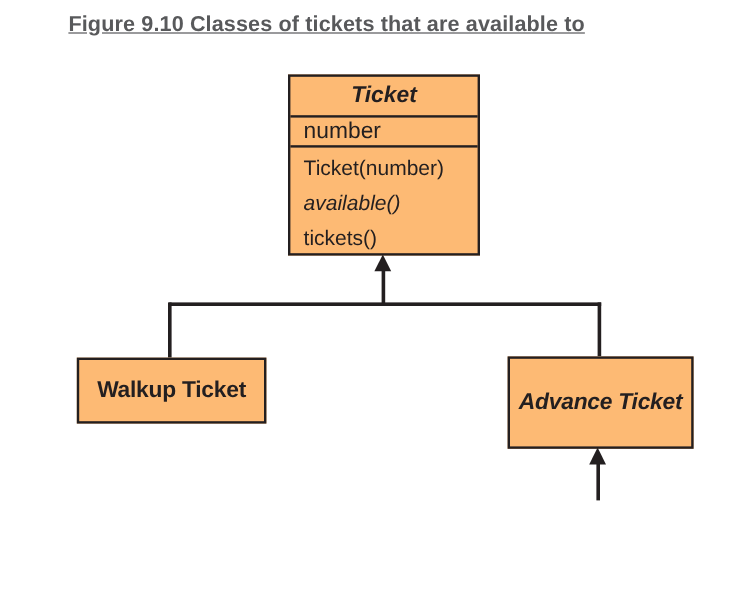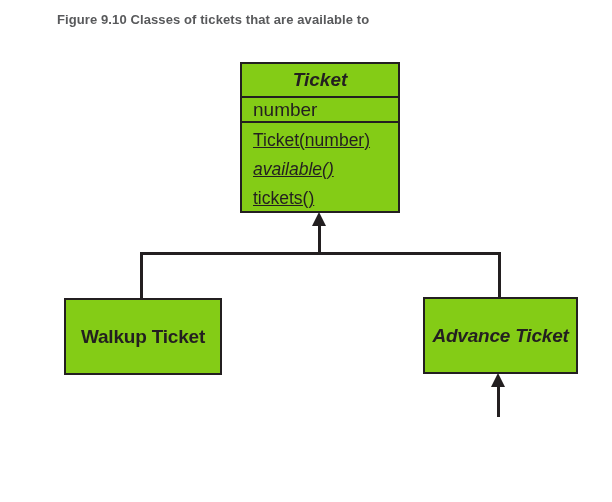--- a/index.html
+++ b/index.html
@@ -16,30 +16,31 @@
     font-family: "Liberation Sans", sans-serif;
   }
 
   
   .caption {
     position: absolute;
     left: 57px;
     top: 5px;
     width: 540px;
     color: #58595b;
-    font-size: 13px;
+    font-size: 18px;
     font-weight: bold;
     line-height: 30px;
     letter-spacing: 0.1px;
+    text-decoration: underline;
   }
 
   
   .class-box {
     position: absolute;
-    background: #84cc16;
+    background: #fdba74;
     border: 2px solid #231f20;
     box-sizing: border-box;
     color: #231f20;
   }
 
   
   .box-ticket   { left: 240px; top: 62px;  width: 160px; height: 151px; }
   .box-ticket .cls-header {
     height: 32px;
     border-bottom: 2px solid #231f20;
@@ -58,26 +59,25 @@
     padding-left: 11px;
     font-size: 19px;
   }
   .box-ticket .cls-methods {
     padding: 3px 0 0 11px;
     font-size: 17.5px;
   }
   .box-ticket .cls-methods .method {
     line-height: 29px;
     white-space: nowrap;
-    text-decoration: underline;
   }
   .box-ticket .cls-methods .method.italic { font-style: italic; }
 
   
-  .box-walkup  { left: 64px;  top: 298px; width: 158px; height: 77px; }
+  .box-walkup  { left: 64px;  top: 298px; width: 158px; height: 55px; }
   .box-advance { left: 423px; top: 297px; width: 155px; height: 77px; font-style: italic; }
   .box-student { left: 391px; top: 417px; width: 212px; height: 76px; }
   .leaf-label {
     width: 100%;
     height: 100%;
     display: flex;
     align-items: center;
     justify-content: center;
     font-size: 19px;
     font-weight: bold;

